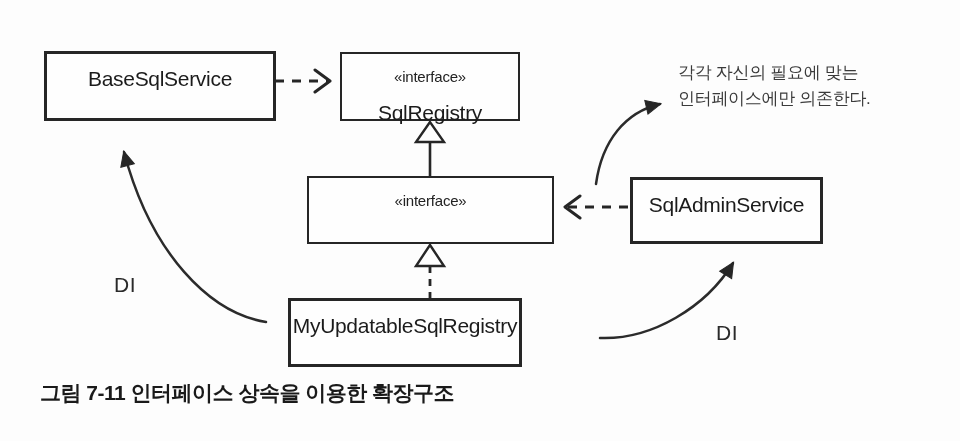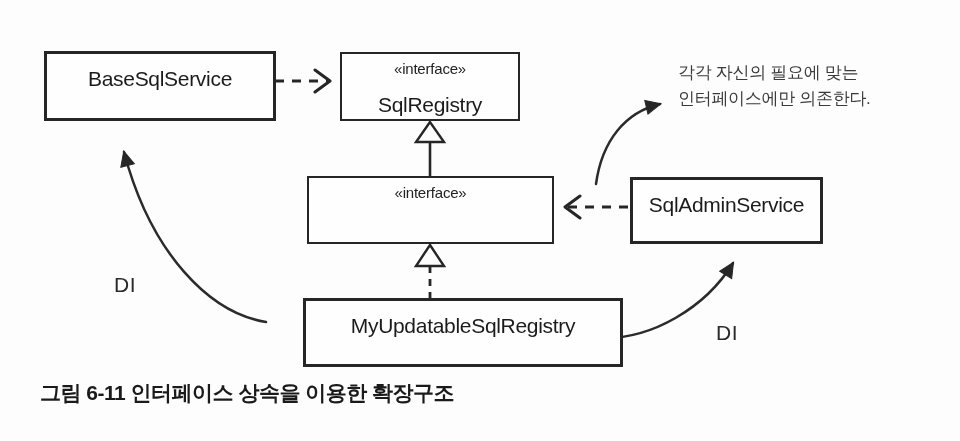--- a/index.html
+++ b/index.html
@@ -34,21 +34,21 @@
   }
   .box.bold { border-width: 3px; }
   .box .bname {
     font-size: 21px;
     line-height: 24px;
     color: #1b1b1b;
     letter-spacing: -0.3px;
     white-space: nowrap;
   }
   .box.single { padding-top: 13px; }
-  .box.iface { padding-top: 5px; }
+  .box.iface { padding-top: 13px; }
   .box .stereo {
     font-size: 15px;
     line-height: 20px;
     color: #222222;
     letter-spacing: -0.2px;
     white-space: nowrap;
   }
   .box.iface .bname { margin-top: 14px; text-align: center; }
   .di-label {
     position: absolute;
@@ -127,28 +127,28 @@
   </div>
 
   <div class="box iface" style="left:307px; top:176px; width:247px; height:68px;">
     <span class="stereo">«interface»</span>
   </div>
 
   <div class="box bold single" style="left:630px; top:177px; width:193px; height:67px;">
     <span class="bname">SqlAdminService</span>
   </div>
 
-  <div class="box bold single" style="left:303px; top:298px; width:320px; height:69px;">
+  <div class="box bold single" style="left:288px; top:298px; width:234px; height:69px;">
     <span class="bname">MyUpdatableSqlRegistry</span>
   </div>
 
   <div class="di-label" style="left:114px; top:257px;">DI</div>
 
   <div class="di-label" style="left:716px; top:305px;">DI</div>
 
   <div class="annotation">
     <div>각각 자신의 필요에 맞는</div>
     <div>인터페이스에만 의존한다.</div>
   </div>
 
-  <div class="caption">그림 6-11 인터페이스 상속을 이용한 확장구조</div>
+  <div class="caption">그림 7-11 인터페이스 상속을 이용한 확장구조</div>
 
 </div>
 
 </body></html>

